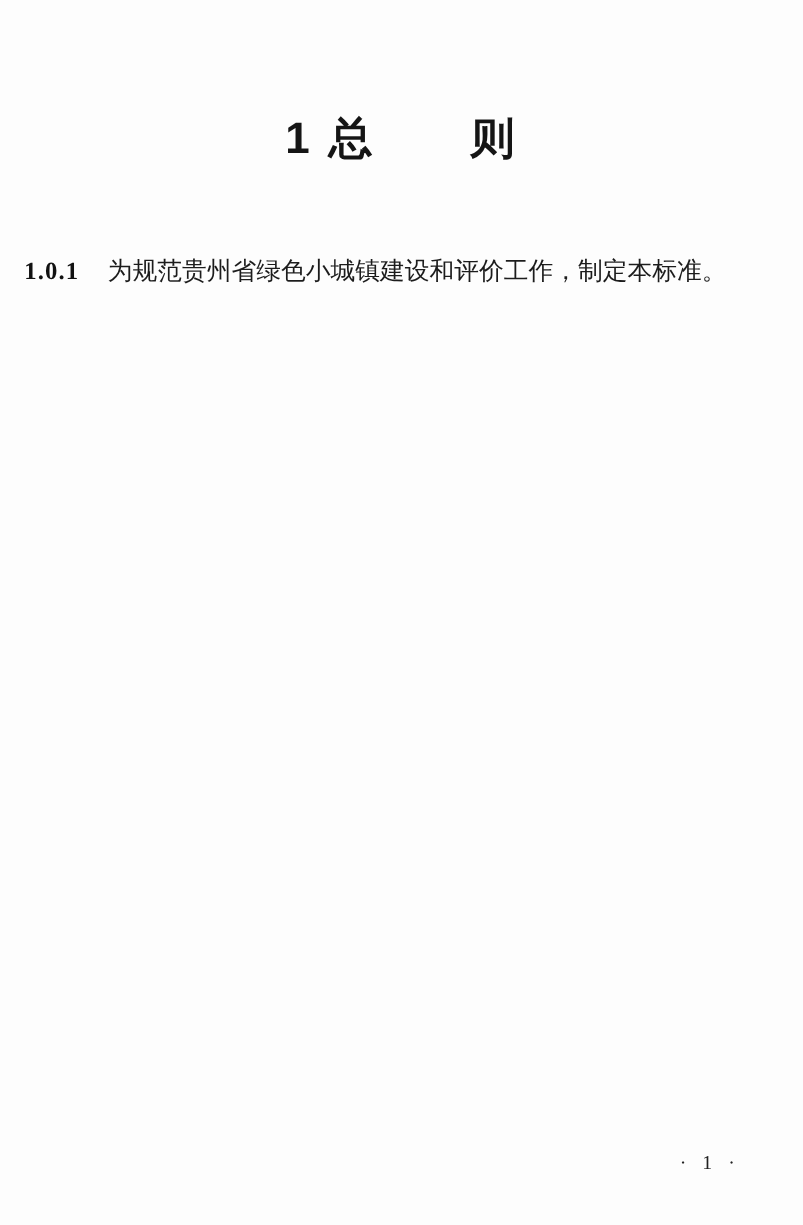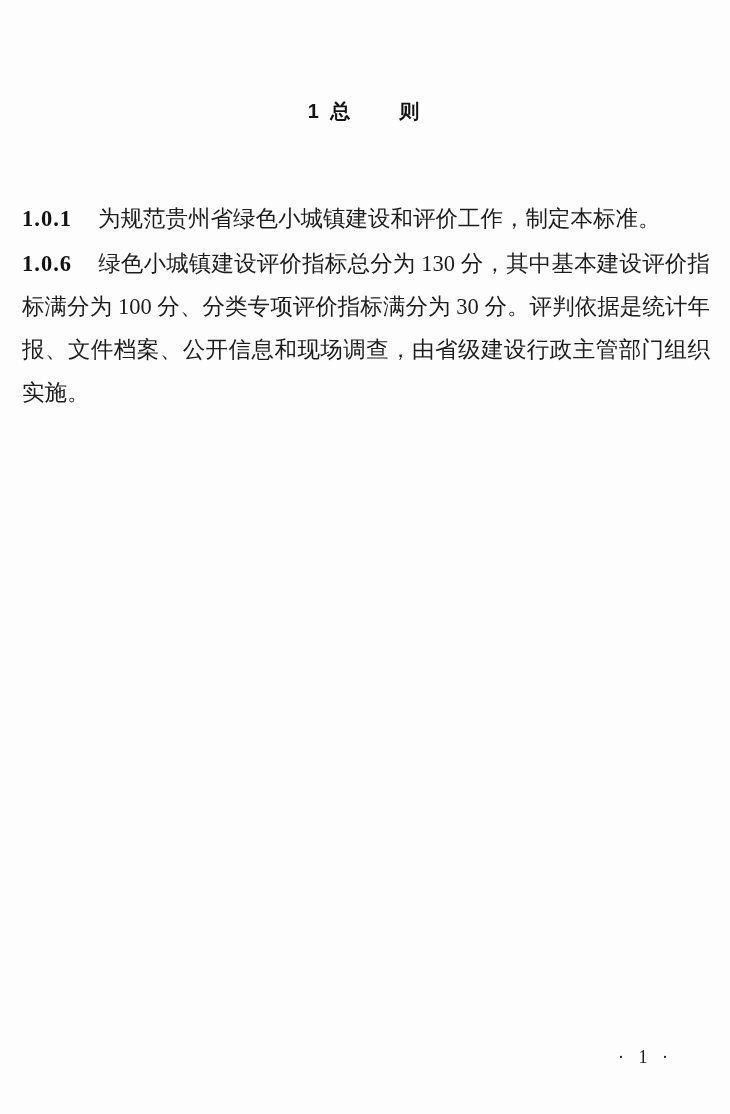--- a/index.html
+++ b/index.html
@@ -18,21 +18,21 @@
   }
   .page {
     position: absolute;
     inset: 0;
     padding: 0;
   }
   .doc-title {
     margin: 0;
     padding-top: 98px;
     text-align: center;
-    font-size: 20px;
+    font-size: 40px;
     font-weight: bold;
     letter-spacing: 3px;
     color: #151515;
     font-family: "Liberation Sans", "DejaVu Sans", sans-serif;
   }
   .clauses {
     margin-top: 72px;
     padding: 0 20px 0 22px;
   }
   p.clause {
@@ -62,17 +62,16 @@
   }
 </style>
 </head>
 <body>
 
 <div class="page">
   <h1 class="doc-title">1 总　　则</h1>
 
   <div class="clauses" id="clause-list">
       <p class="clause"><span class="clause-num">1.0.1</span><span class="clause-text">为规范贵州省绿色小城镇建设和评价工作，制定本标准。</span></p>
-      <p class="clause"><span class="clause-num">1.0.6</span><span class="clause-text">绿色小城镇建设评价指标总分为 130 分，其中基本建设评价指标满分为 100 分、分类专项评价指标满分为 30 分。评判依据是统计年报、文件档案、公开信息和现场调查，由省级建设行政主管部门组织实施。</span></p>
     </div>
 
   <div class="page-footer">· 1 ·</div>
 </div>
 
 </body></html>

